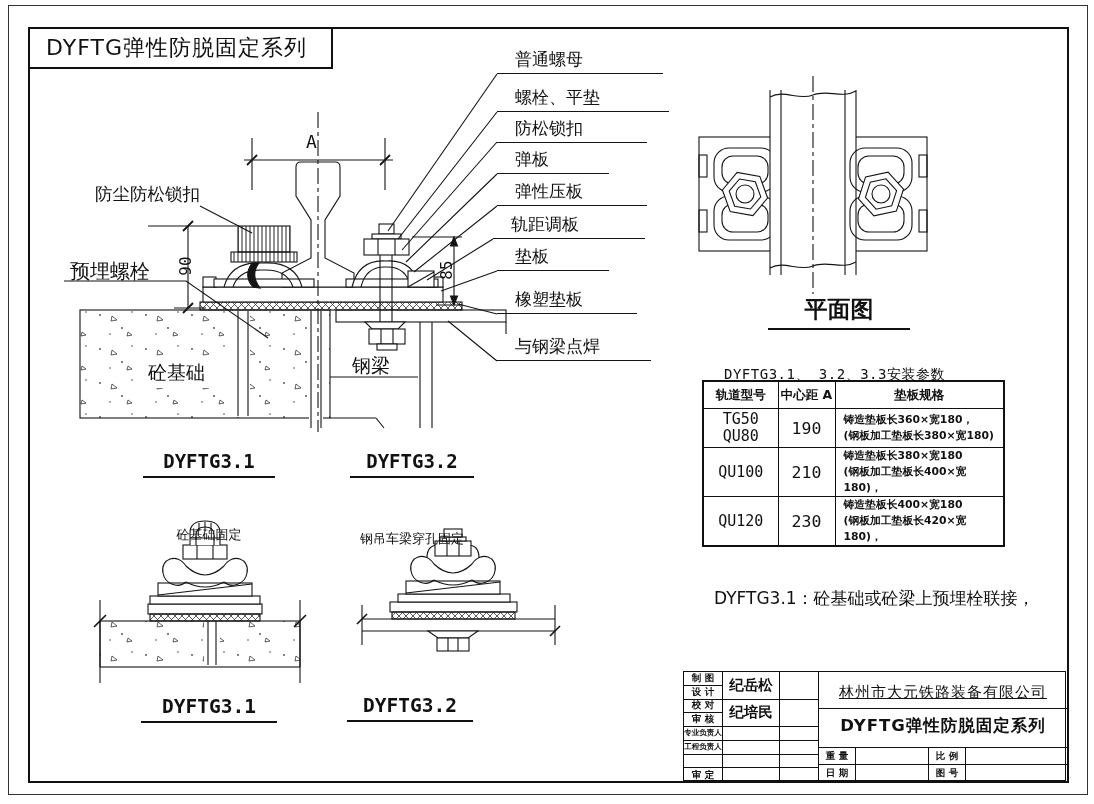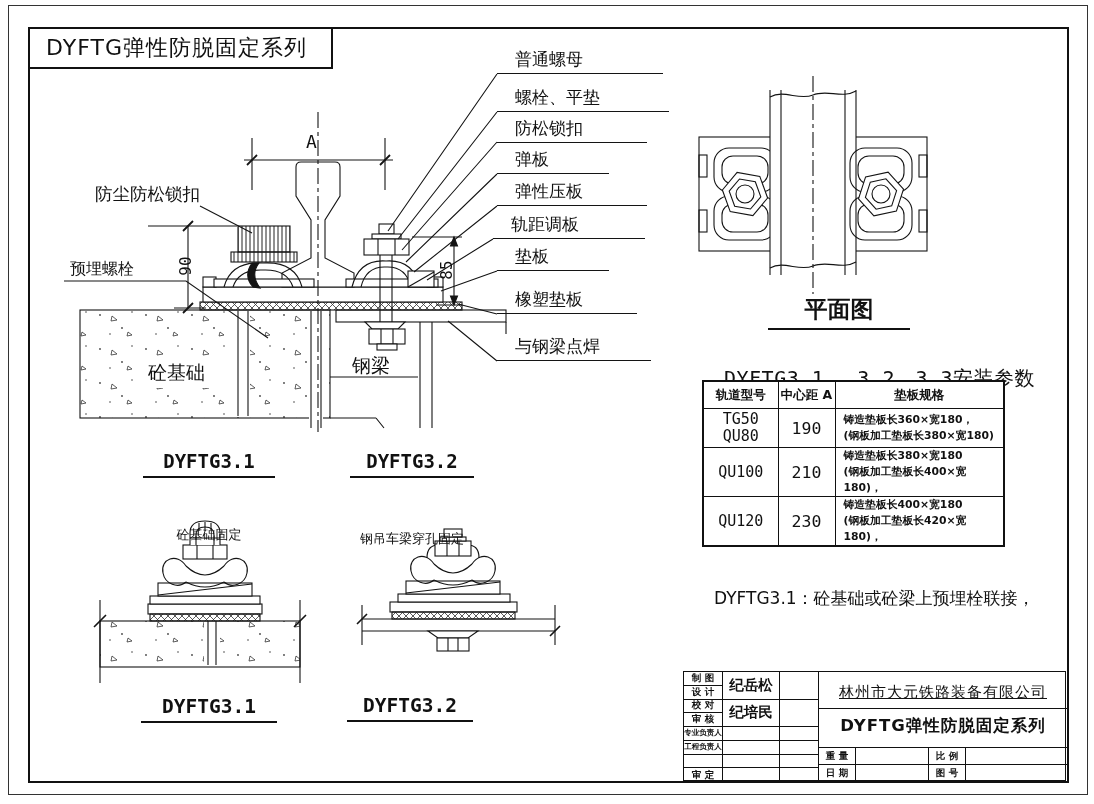--- a/index.html
+++ b/index.html
@@ -14,21 +14,21 @@
   svg{position:absolute;left:0;top:0;}
   .lbl{position:absolute;font-size:17px;white-space:nowrap;line-height:1.25;}
   .callout{left:497px;padding-left:18px;border-bottom:1.5px solid #141414;height:25px;box-sizing:border-box;}
   .cad{font-family:"DejaVu Sans Mono",monospace;}
   .rot{transform:rotate(-90deg);transform-origin:center center;font-size:16px;}
   .uline2{border-bottom:2.2px solid #111;text-align:center;padding-bottom:2px;}
   .vcode{font-family:"DejaVu Sans Mono",monospace;font-weight:bold;font-size:19px;text-align:center;}
   .vname{font-size:13px;text-align:center;margin-top:47px;}
   #plan-caption{left:768px;top:295px;width:142px;text-align:center;font-size:23px;font-weight:600;
                 border-bottom:2.5px solid #111;padding-bottom:4px;}
-  #params-title{left:724px;top:366px;font-size:20px;letter-spacing:.5px;}
+  #params-title{left:724px;top:366px;font-size:14px;letter-spacing:.5px;}
   .ptable{position:absolute;left:702px;top:380px;border-collapse:collapse;table-layout:fixed;background:#fff;padding-left:20px;}
   .ptable,.ptable th,.ptable td{border:1.4px solid #111;}
   .ptable{border-width:2px;}
   .ptable th{font-size:12.5px;font-weight:bold;height:26px;padding:0;}
   .ptable td{padding:0;height:38px;text-align:center;vertical-align:middle;}
   .ptable td.model{font-family:"DejaVu Sans Mono",monospace;font-size:15px;line-height:17px;}
   .ptable td.center{font-family:"DejaVu Sans Mono",monospace;font-size:16.5px;}
   .ptable td.spec{font-size:10.8px;font-weight:bold;text-align:left;padding-left:8px;line-height:16px;}
   .note{position:absolute;left:714px;font-size:17px;white-space:nowrap;}
   #title-block{left:683px;top:671px;width:383px;height:110px;border:1.8px solid #111;box-sizing:border-box;background:#fff;}
@@ -208,21 +208,21 @@
   <div class="lbl callout" style="top:87px;width:172px;">螺栓、平垫</div>
   <div class="lbl callout" style="top:118px;width:150px;">防松锁扣</div>
   <div class="lbl callout" style="top:149px;width:112px;">弹板</div>
   <div class="lbl callout" style="top:181px;width:150px;">弹性压板</div>
   <div class="lbl callout" style="top:214px;width:152px;left:493px;">轨距调板</div>
   <div class="lbl callout" style="top:246px;width:112px;">垫板</div>
   <div class="lbl callout" style="top:289px;width:140px;">橡塑垫板</div>
   <div class="lbl callout" style="top:336px;width:154px;">与钢梁点焊</div>
 
   <div class="lbl" style="left:95px;top:184px;font-size:17.5px;">防尘防松锁扣</div>
-  <div class="lbl" style="left:70px;top:259px;font-size:16px;">预埋螺栓</div>
+  <div class="lbl" style="left:70px;top:259px;font-size:20px;">预埋螺栓</div>
   <div class="lbl" style="left:148px;top:361px;font-size:19px;">砼基础</div>
   <div class="lbl" style="left:352px;top:354px;font-size:19px;">钢梁</div>
 
   <div class="lbl cad" style="left:306px;top:131px;font-size:18px;">A</div>
   <div class="lbl cad rot" style="left:171px;top:256px;width:30px;text-align:center;">90</div>
   <div class="lbl cad rot" style="left:432px;top:260px;width:30px;text-align:center;">85</div>
 
   <div class="lbl" id="plan-caption">平面图</div>
 
   <div class="lbl vcode uline2" style="left:143px;top:450px;width:132px;">DYFTG3.1</div>

